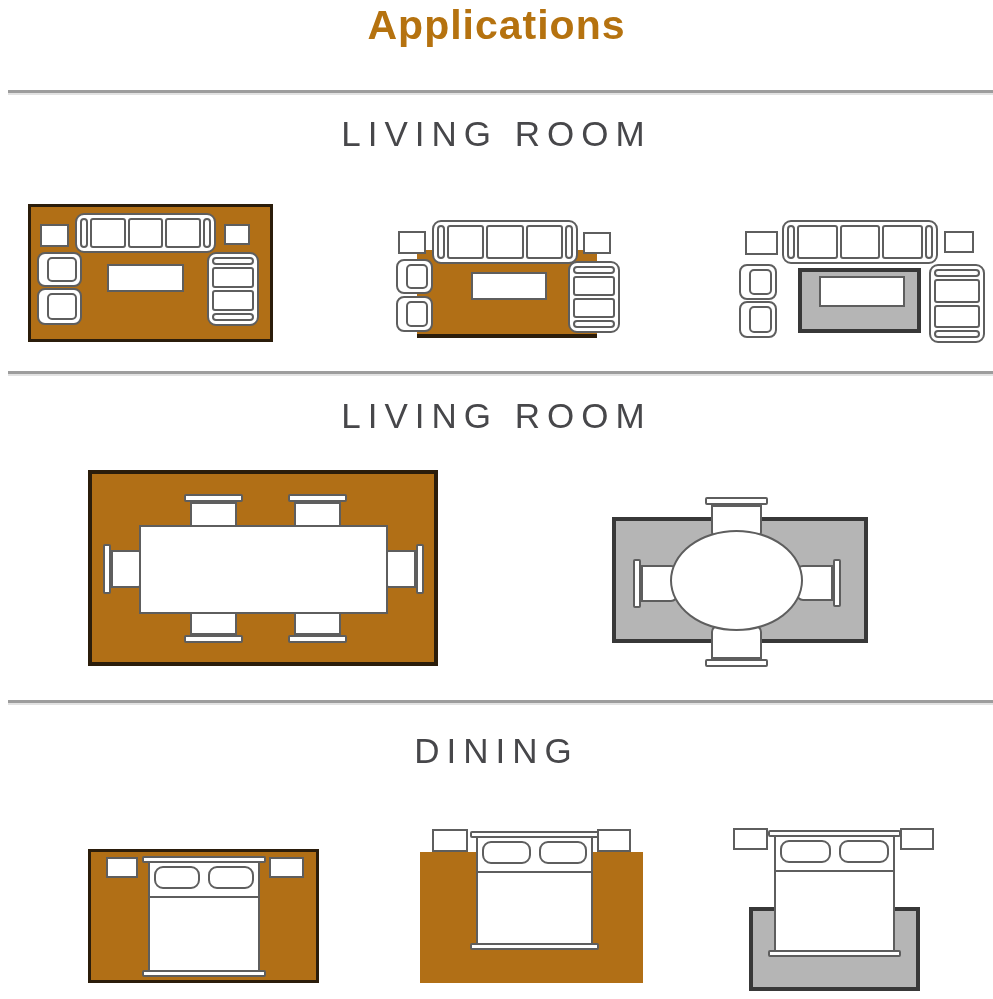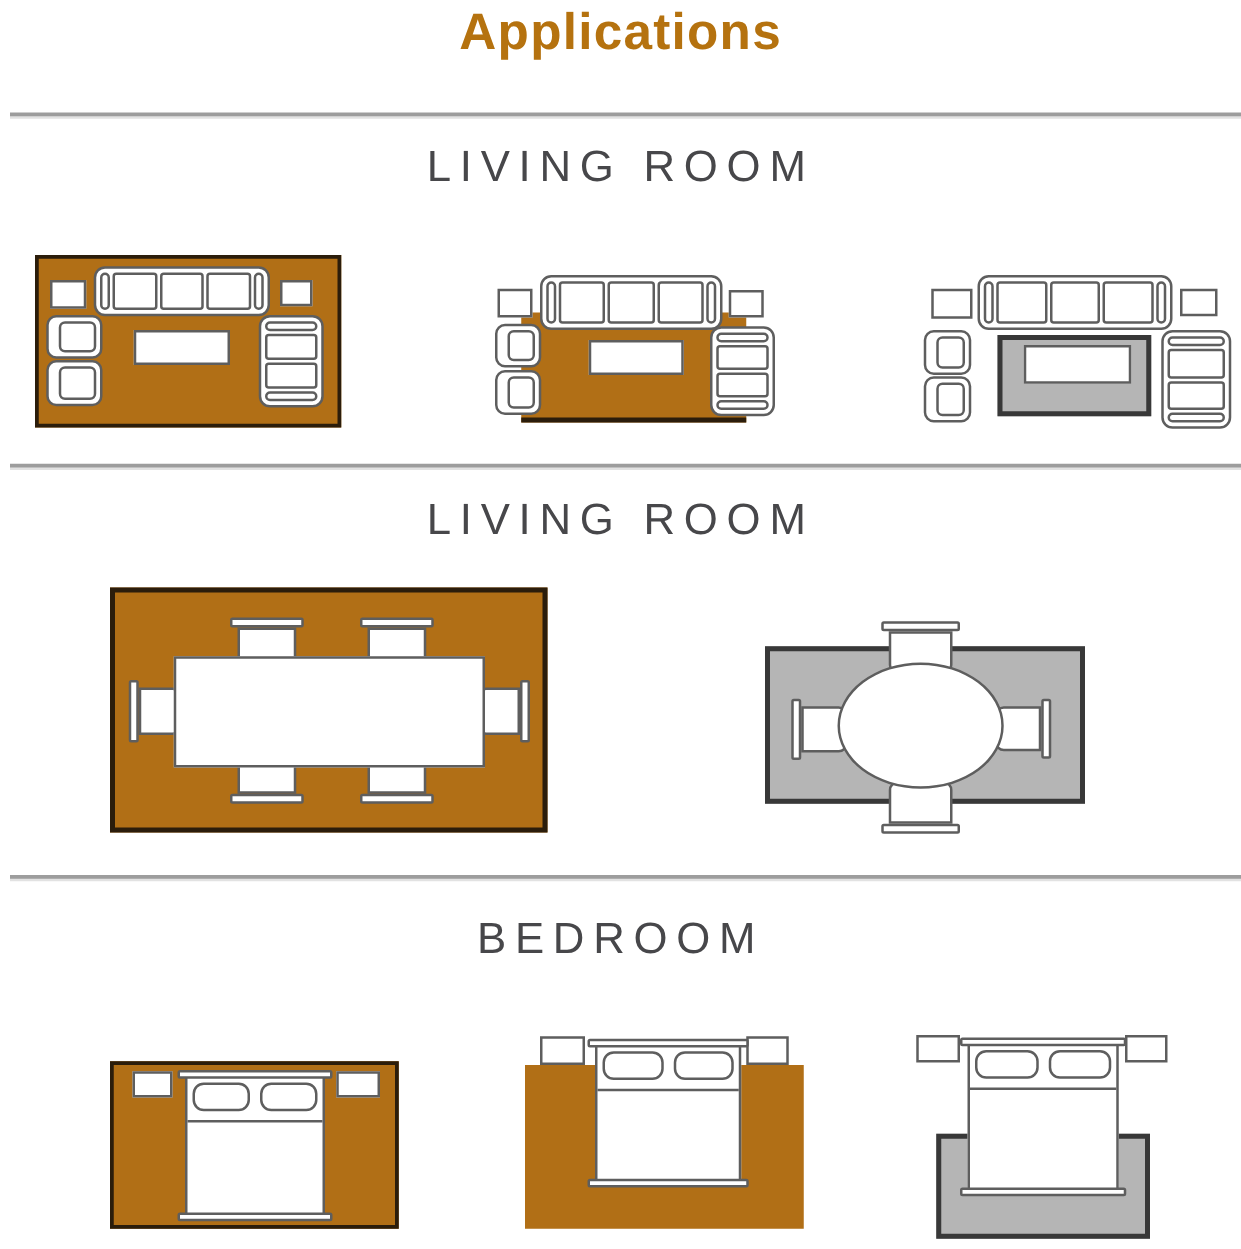--- a/index.html
+++ b/index.html
@@ -88,21 +88,21 @@
 <body>
 
 <div class="page-title">Applications</div>
 
 <div class="divider" style="top:90px"></div>
 <div class="divider" style="top:371px"></div>
 <div class="divider" style="top:700px"></div>
 
 <div class="section-heading" style="top:114px">LIVING ROOM</div>
 <div class="section-heading" style="top:396px">LIVING ROOM</div>
-<div class="section-heading" style="top:731px">BEDROOM</div>
+<div class="section-heading" style="top:731px">DINING</div>
 
 <div class="diagram" style="left:28px;top:204px;width:245px;height:138px">
   <div class="rug orange" style="left:0;top:0;width:245px;height:138px"></div>
   <div class="furn sofa" style="left:47px;top:9px;width:141px;height:40px">
     <div class="arm"></div>
     <div class="cushion"></div>
     <div class="cushion"></div>
     <div class="cushion"></div>
     <div class="arm"></div>
   </div>

